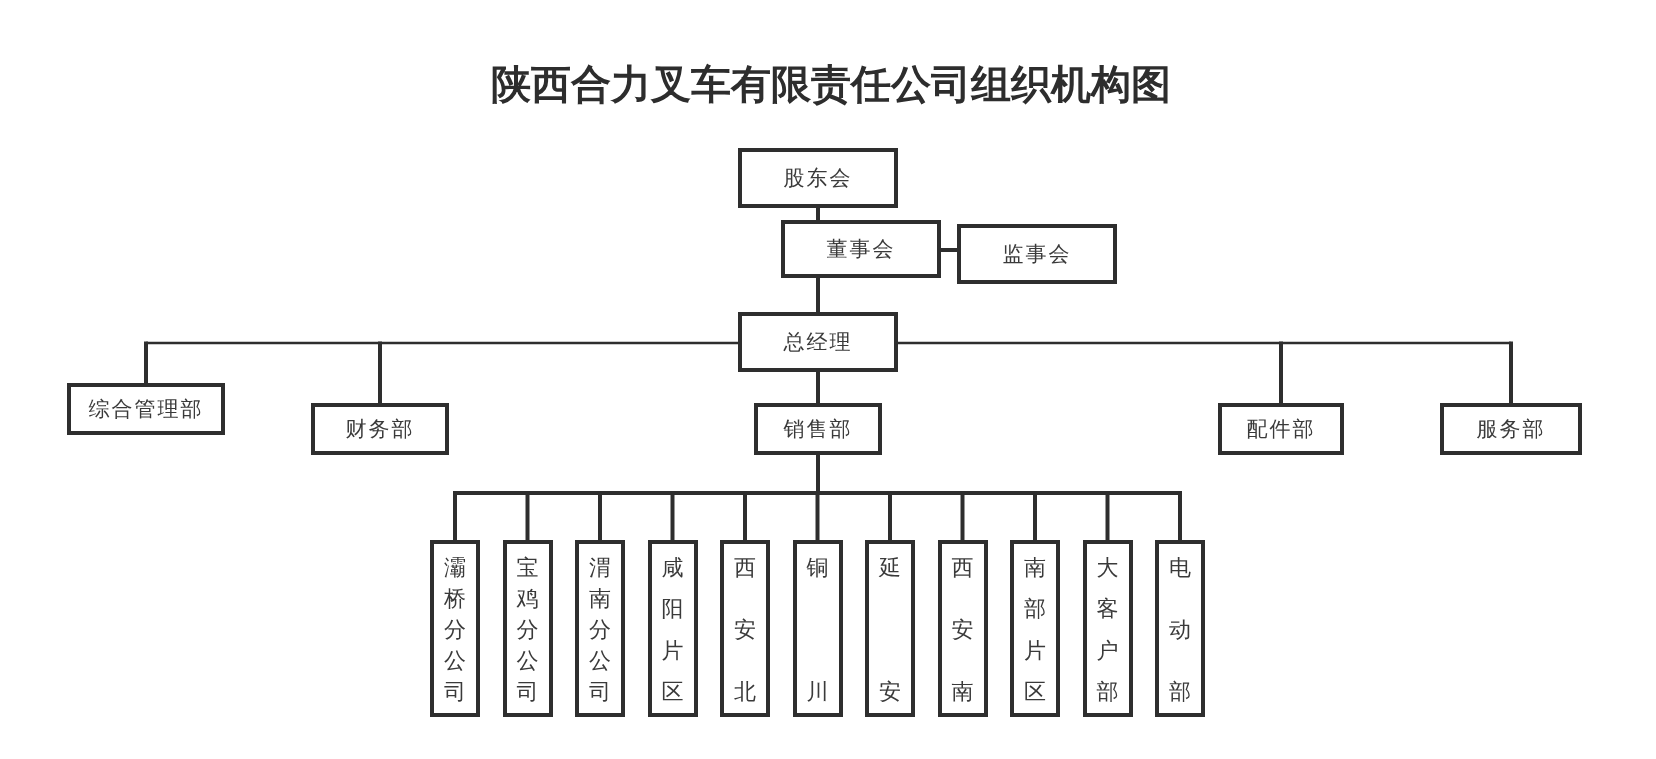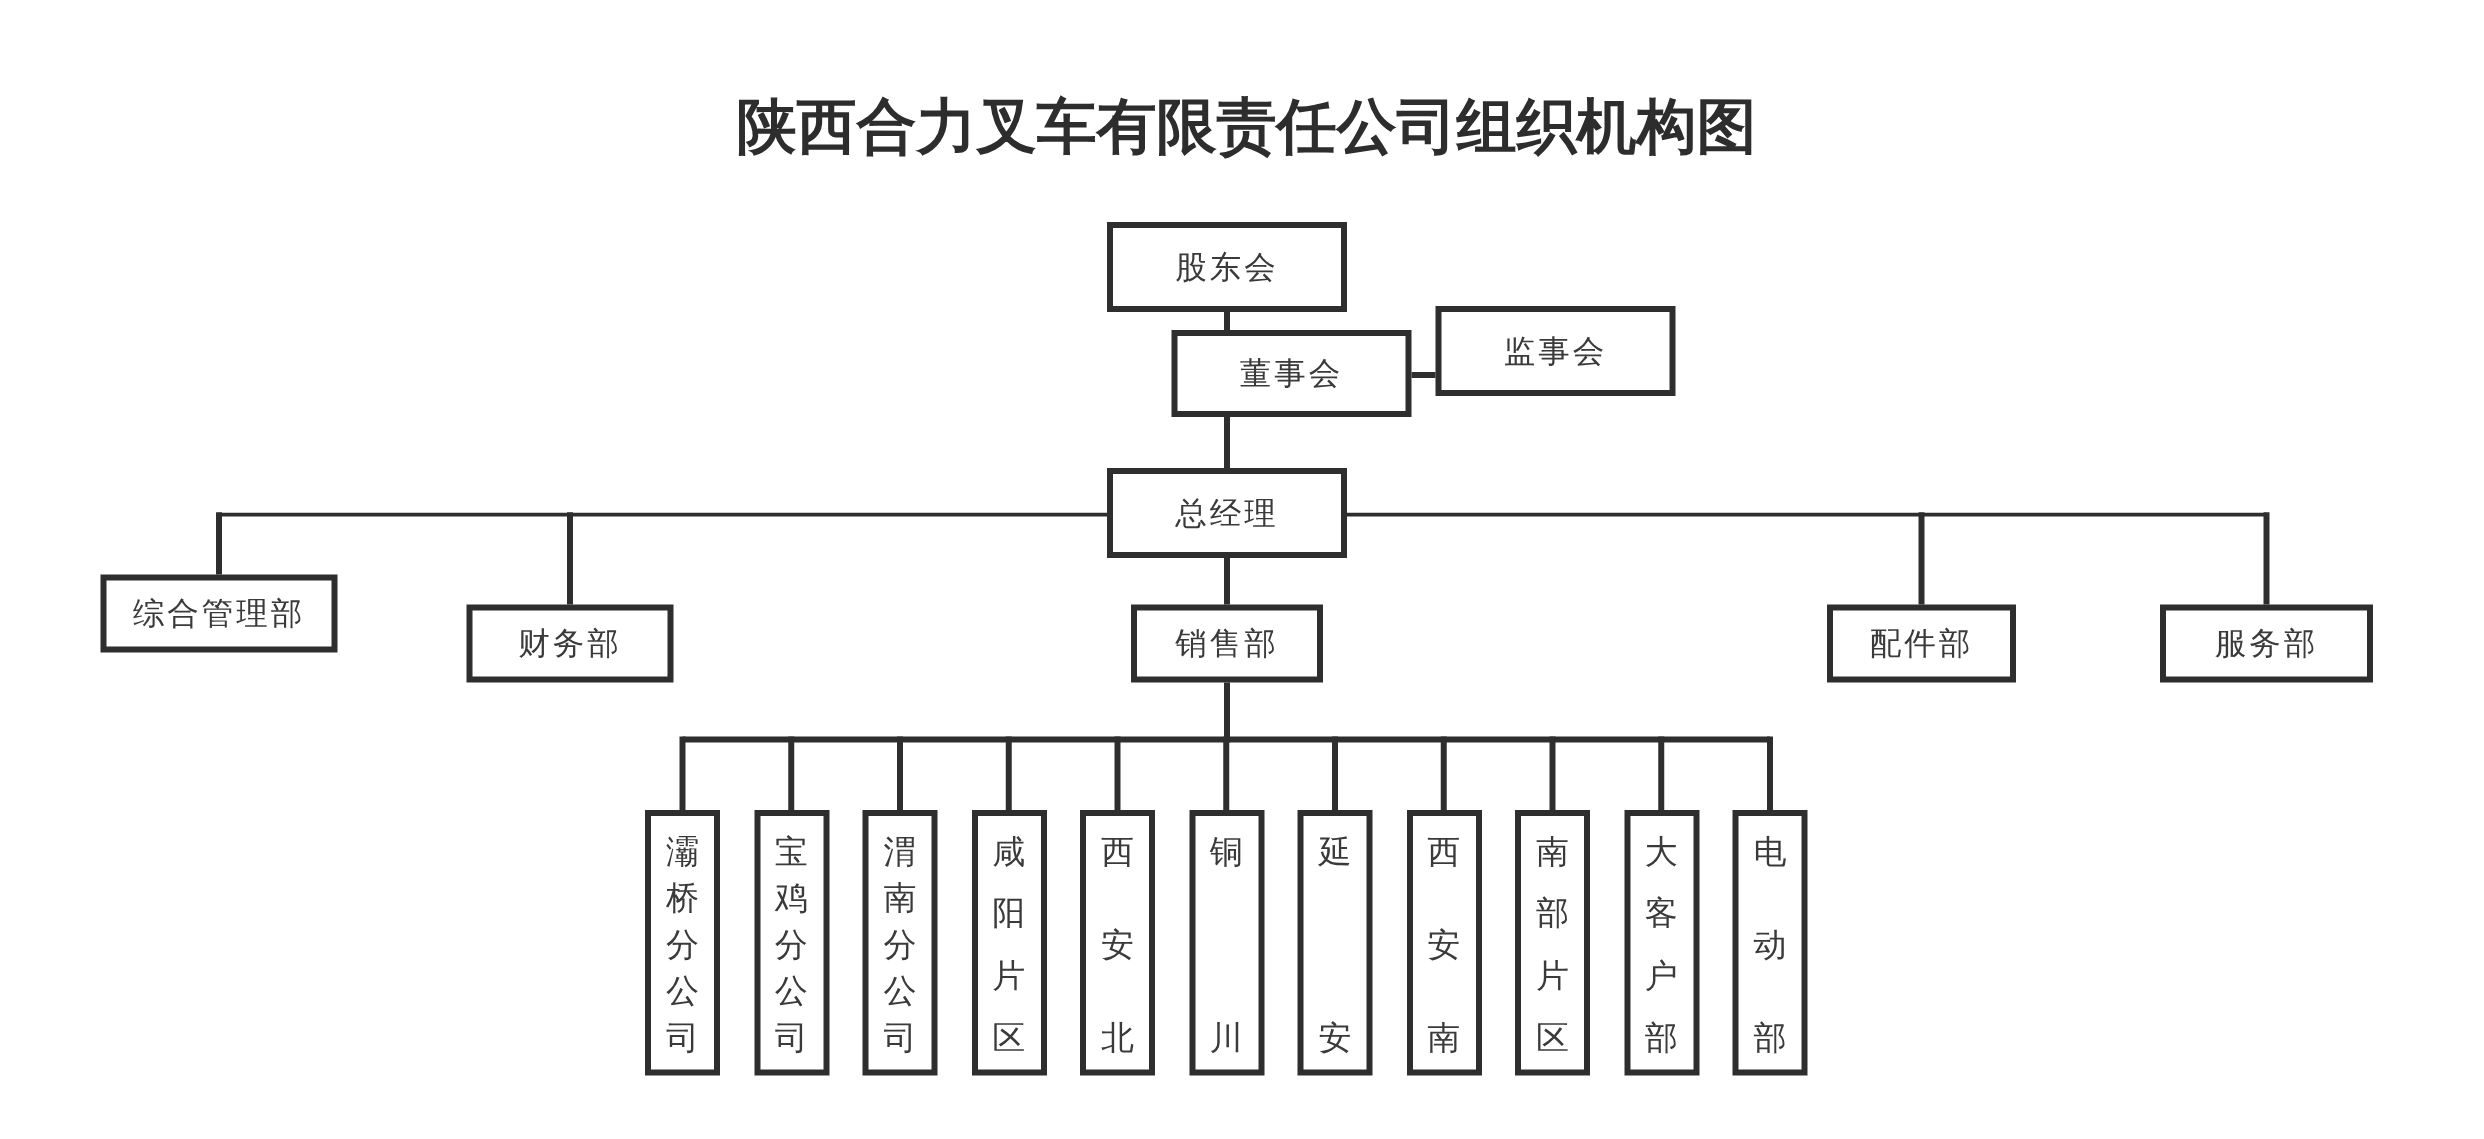--- a/index.html
+++ b/index.html
@@ -104,21 +104,21 @@
     <line x1="817.5" y1="491" x2="817.5" y2="544" stroke-width="4"></line>
     <line x1="890" y1="491" x2="890" y2="544" stroke-width="4"></line>
     <line x1="962.5" y1="491" x2="962.5" y2="544" stroke-width="4"></line>
     <line x1="1035" y1="491" x2="1035" y2="544" stroke-width="4"></line>
     <line x1="1107.5" y1="491" x2="1107.5" y2="544" stroke-width="4"></line>
     <line x1="1180" y1="491" x2="1180" y2="544" stroke-width="4"></line>
   </svg>
 
   <div class="node" style="left:738px; top:132px; width:160px; height:60px;margin-top:16px;">股东会</div>
   <div class="node" style="left:738px; top:220px; width:160px; height:58px;margin-left:43px;">董事会</div>
-  <div class="node" style="left:957px; top:204px; width:160px; height:60px;">监事会</div>
+  <div class="node" style="left:957px; top:224px; width:160px; height:60px;">监事会</div>
   <div class="node" style="left:738px; top:312px; width:160px; height:60px;">总经理</div>
 
   <div class="node" style="left:67px; top:383px; width:158px; height:52px;">综合管理部</div>
   <div class="node" style="left:311px; top:403px; width:138px; height:52px;">财务部</div>
   <div class="node" style="left:754px; top:403px; width:128px; height:52px;">销售部</div>
   <div class="node" style="left:1218px; top:403px; width:126px; height:52px;">配件部</div>
   <div class="node" style="left:1440px; top:403px; width:142px; height:52px;">服务部</div>
 
   <div class="colnode" style="left:430px;">
       <span>灞</span>

